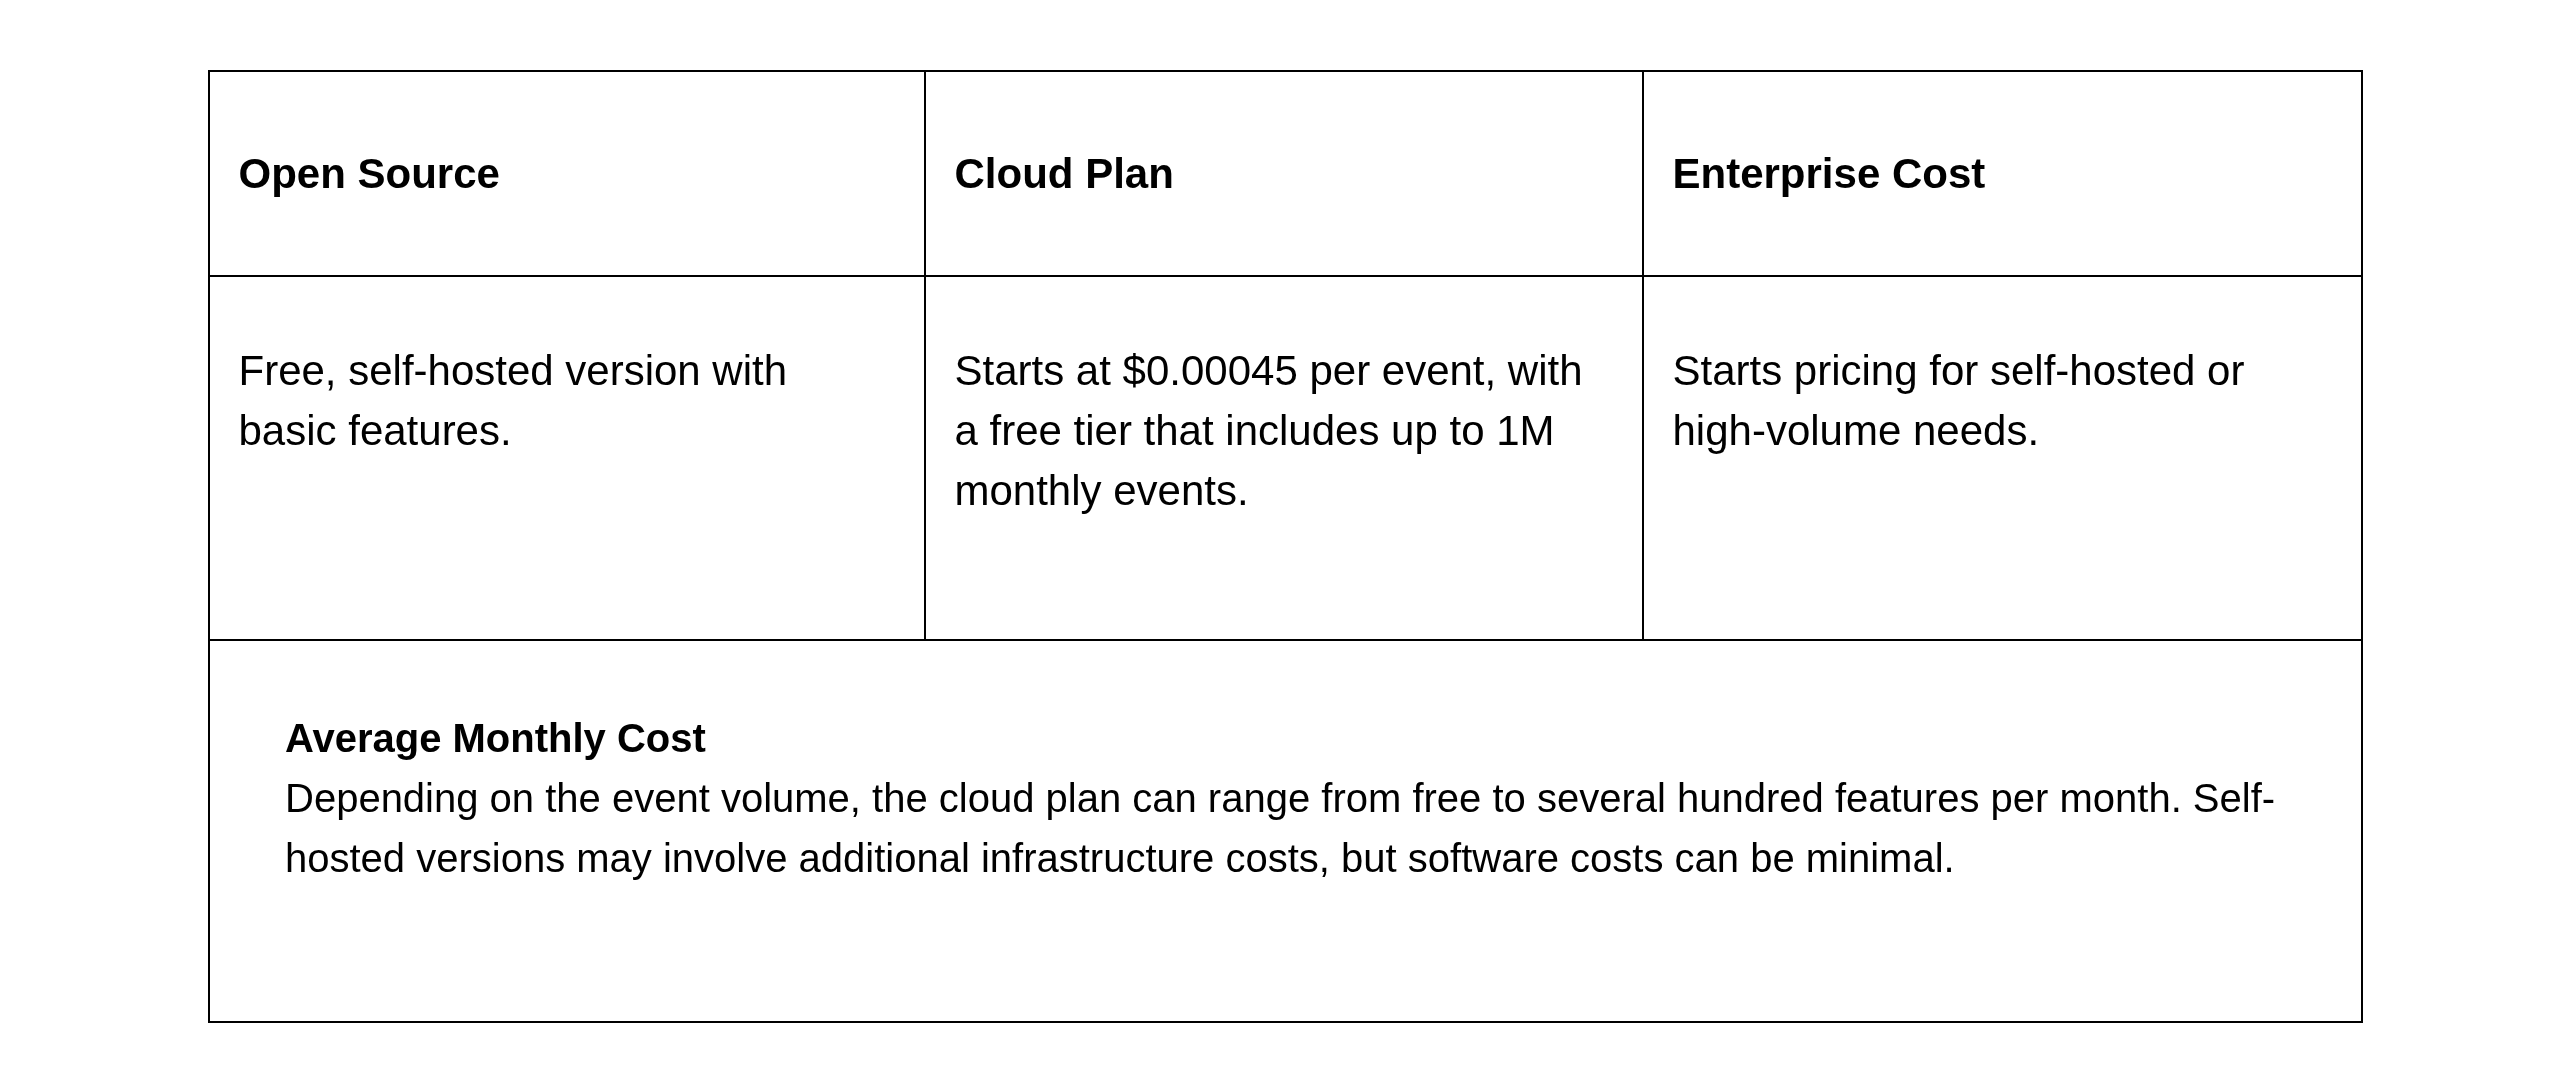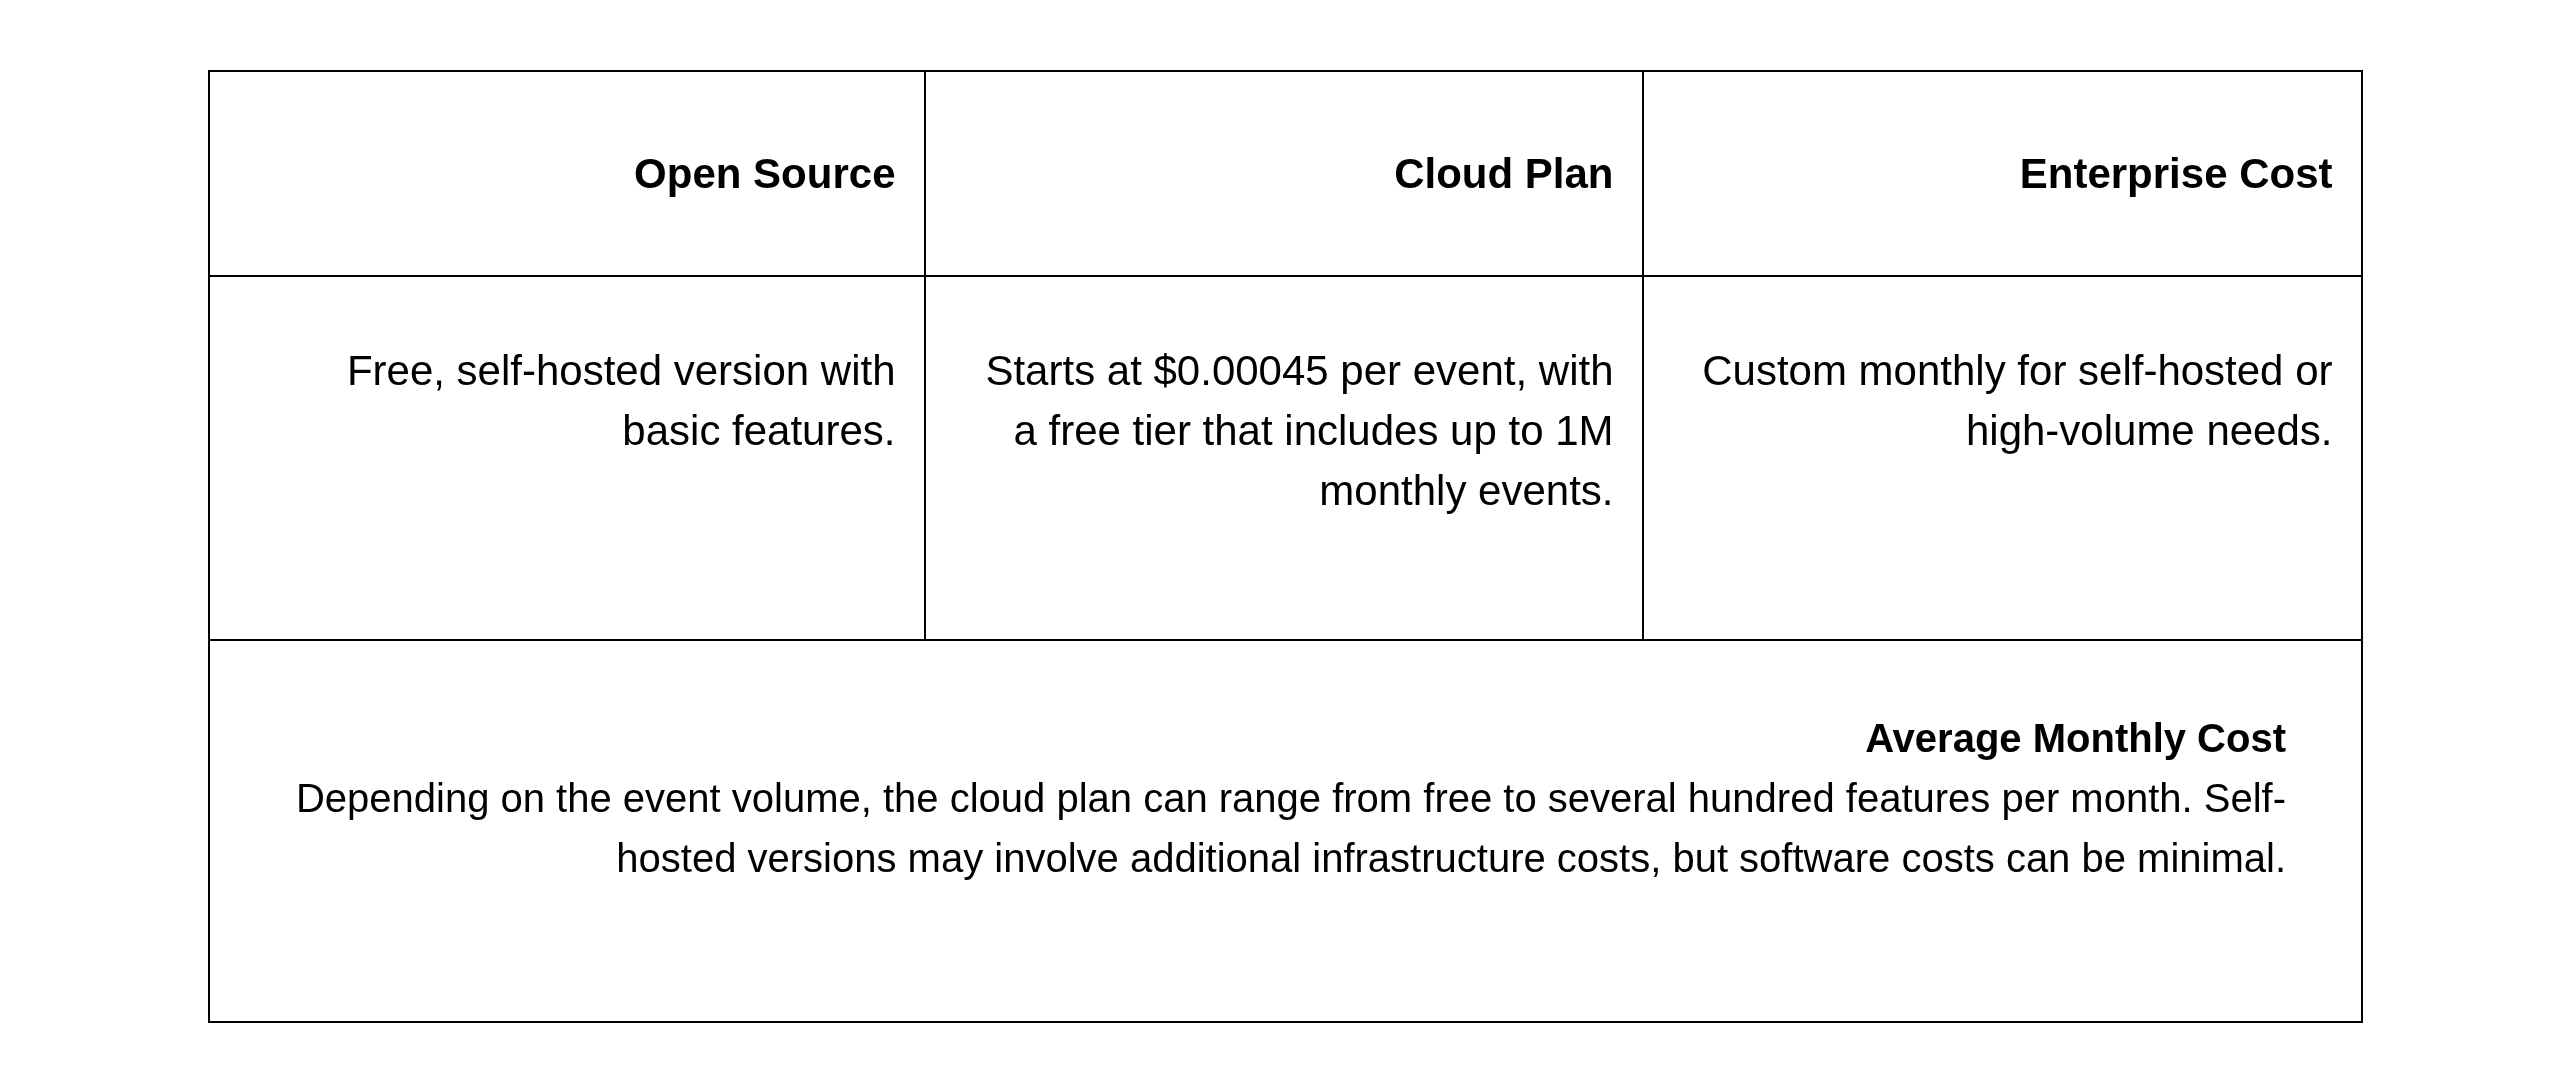--- a/index.html
+++ b/index.html
@@ -18,21 +18,21 @@
   .pricing-table {
     position: absolute;
     left: 208px;
     top: 70px;
     width: 2153px;
     border-collapse: collapse;
     table-layout: fixed;
   }
   .pricing-table td, .pricing-table th {
     border: 2.5px solid #000000;
-    text-align: right;
+    text-align: left;
     vertical-align: middle;
     padding: 0 28.5px;
     box-sizing: border-box;
   }
   .pricing-table th {
     height: 205px;
     font-weight: bold;
     font-size: 42px;
     line-height: 50px;
   }
@@ -73,21 +73,21 @@
   </colgroup>
   <tbody>
       <tr>
     <th>Open Source</th>
     <th>Cloud Plan</th>
     <th>Enterprise Cost</th>
   </tr>
   <tr>
     <td class="desc">Free, self-hosted version with basic features.</td>
     <td class="desc">Starts at $0.00045 per event, with a free tier that includes up to 1M monthly events.</td>
-    <td class="desc">Custom monthly for self-hosted or high-volume needs.</td>
+    <td class="desc">Starts pricing for self-hosted or high-volume needs.</td>
   </tr>
   <tr>
     <td class="summary" colspan="3">
       <span class="summary-title">Average Monthly Cost</span>
       <span class="summary-body">Depending on the event volume, the cloud plan can range from free to several hundred features per month. Self-hosted versions may involve additional infrastructure costs, but software costs can be minimal.</span>
     </td>
   </tr>
 </tbody>
   </table>
 

